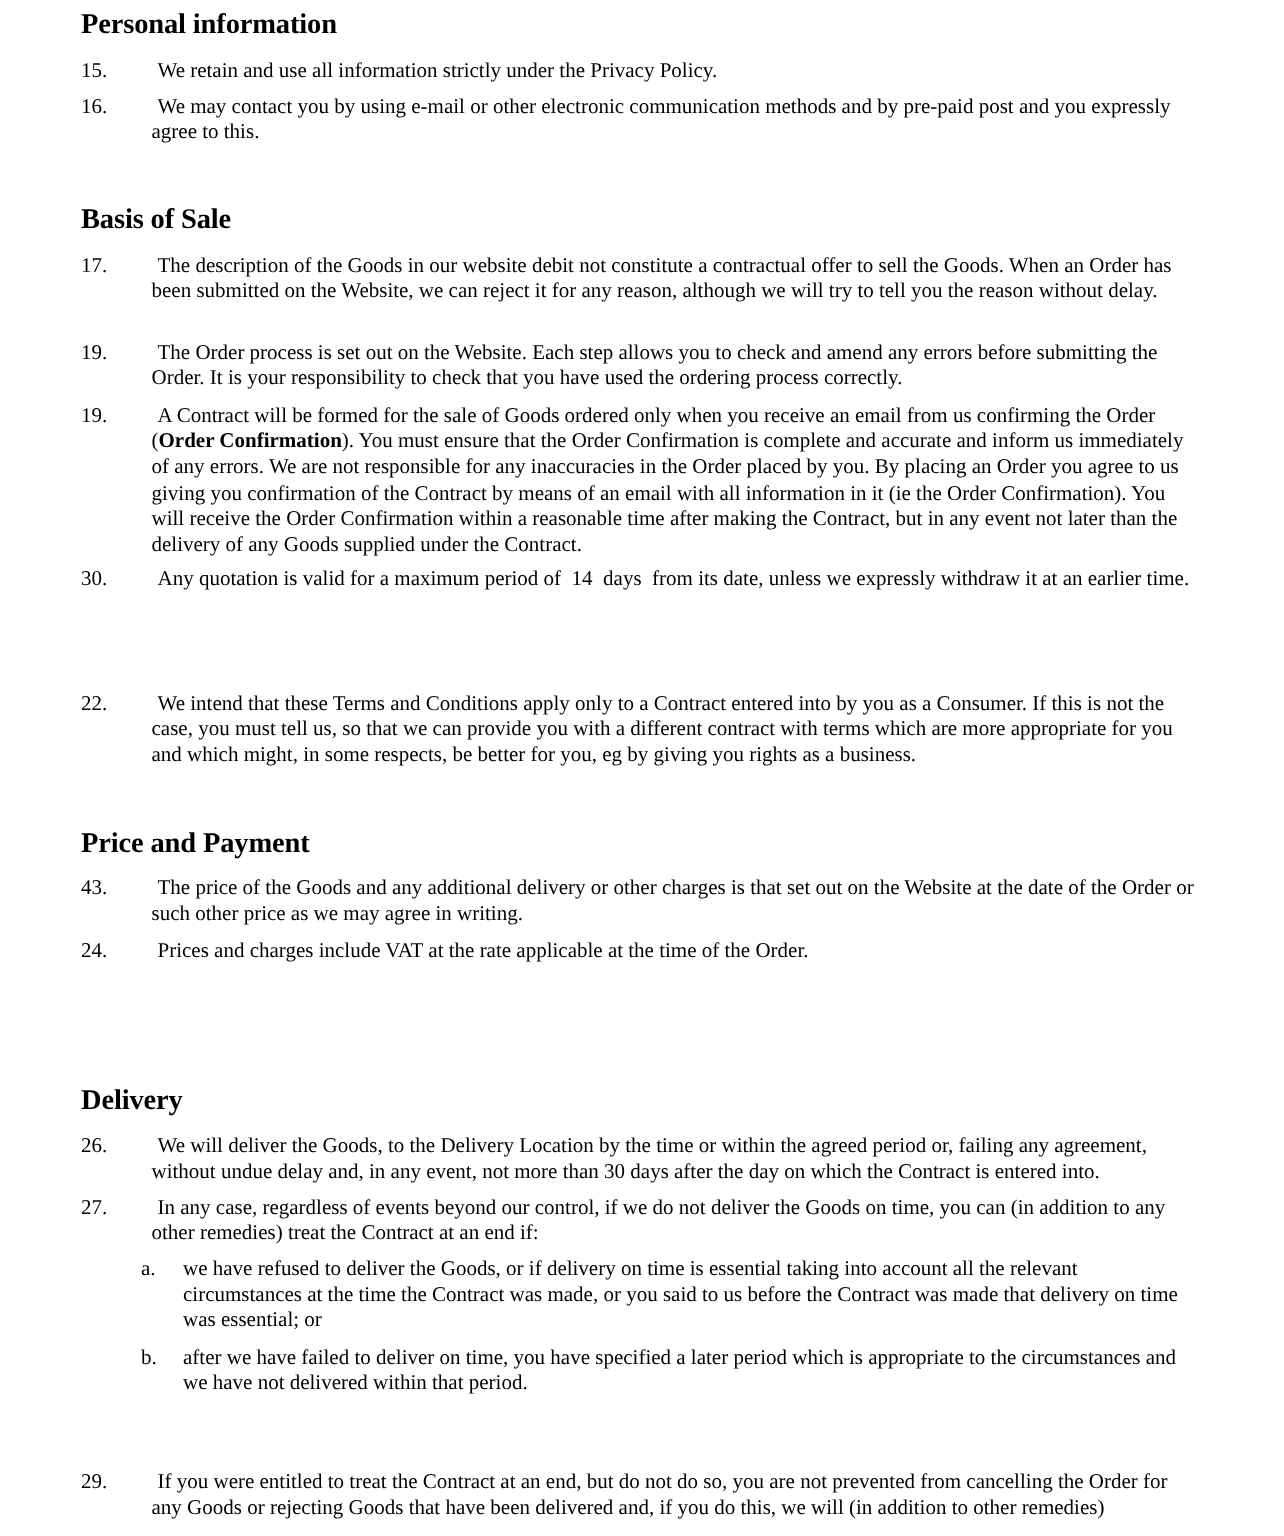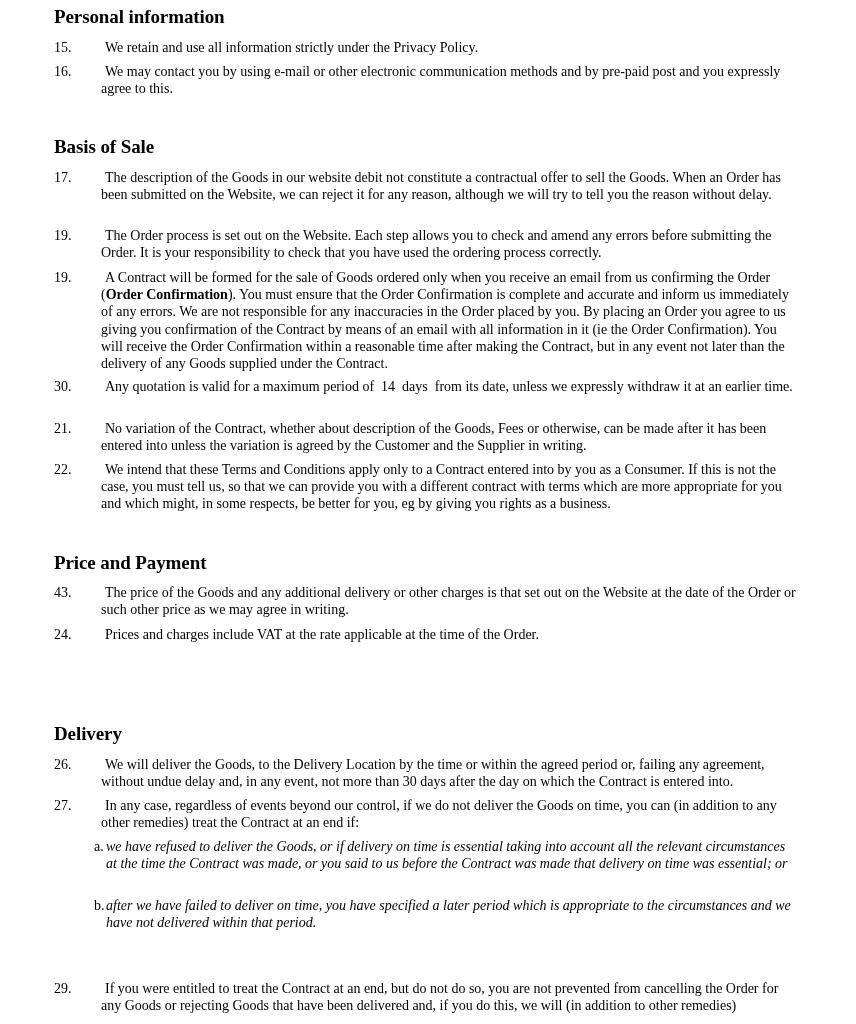--- a/index.html
+++ b/index.html
@@ -6,21 +6,21 @@
   body { width:856px; height:1024px; overflow:hidden; position:relative;
          font-family:"Liberation Serif", serif; color:#000; }
   .page { position:absolute; left:0; top:0; width:856px; height:1024px; }
   h2 { position:absolute; left:54px; margin:0; font-size:19px; font-weight:bold;
        line-height:22px; letter-spacing:-0.1px; }
   .item { position:absolute; left:54px; width:745px; font-size:14px; line-height:17.2px; }
   .num { position:absolute; left:0; top:0;text-align:right; }
   .txt { margin-left:47px; text-indent:4px; }
   .sub { position:absolute; left:94px; width:705px; font-size:14px; line-height:17.2px; }
   .sub .num { left:0; }
-  .sub .txt { margin-left:12px; text-indent:0;font-style:italic; }
+  .sub .txt { margin-left:28px; text-indent:0; }
   b { font-weight:bold; }
 </style>
 </head>
 <body>
 
 <div class="page">
 
   <h2 style="top:6px">Personal information</h2>
   <div class="item" style="top:39px">
     <span class="num">15.</span>
@@ -40,24 +40,20 @@
     <span class="num">19.</span>
     <div class="txt">The Order process is set out on the Website. Each step allows you to check and amend any errors before submitting the Order. It is your responsibility to check that you have used the ordering process correctly.</div>
   </div>
   <div class="item" style="top:269px">
     <span class="num">19.</span>
     <div class="txt"><span>A Contract will be formed for the sale of Goods ordered only when you receive an email from us confirming the Order (</span><b>Order Confirmation</b><span>). You must ensure that the Order Confirmation is complete and accurate and inform us immediately of any errors. We are not responsible for any inaccuracies in the Order placed by you. By placing an Order you agree to us giving you confirmation of the Contract by means of an email with all information in it (ie the Order Confirmation). You will receive the Order Confirmation within a reasonable time after making the Contract, but in any event not later than the delivery of any Goods supplied under the Contract.</span></div>
   </div>
   <div class="item" style="top:378px">
     <span class="num">30.</span>
     <div class="txt" style="white-space:pre-wrap">Any quotation is valid for a maximum period of  14  days  from its date, unless we expressly withdraw it at an earlier time.</div>
-  </div>
-  <div class="item" style="top:420px">
-    <span class="num">21.</span>
-    <div class="txt">No variation of the Contract, whether about description of the Goods, Fees or otherwise, can be made after it has been entered into unless the variation is agreed by the Customer and the Supplier in writing.</div>
   </div>
   <div class="item" style="top:461px">
     <span class="num">22.</span>
     <div class="txt">We intend that these Terms and Conditions apply only to a Contract entered into by you as a Consumer. If this is not the case, you must tell us, so that we can provide you with a different contract with terms which are more appropriate for you and which might, in some respects, be better for you, eg by giving you rights as a business.</div>
   </div>
 
   <h2 style="top:552px">Price and Payment</h2>
   <div class="item" style="top:584px">
     <span class="num">43.</span>
     <div class="txt">The price of the Goods and any additional delivery or other charges is that set out on the Website at the date of the Order or such other price as we may agree in writing.</div>

